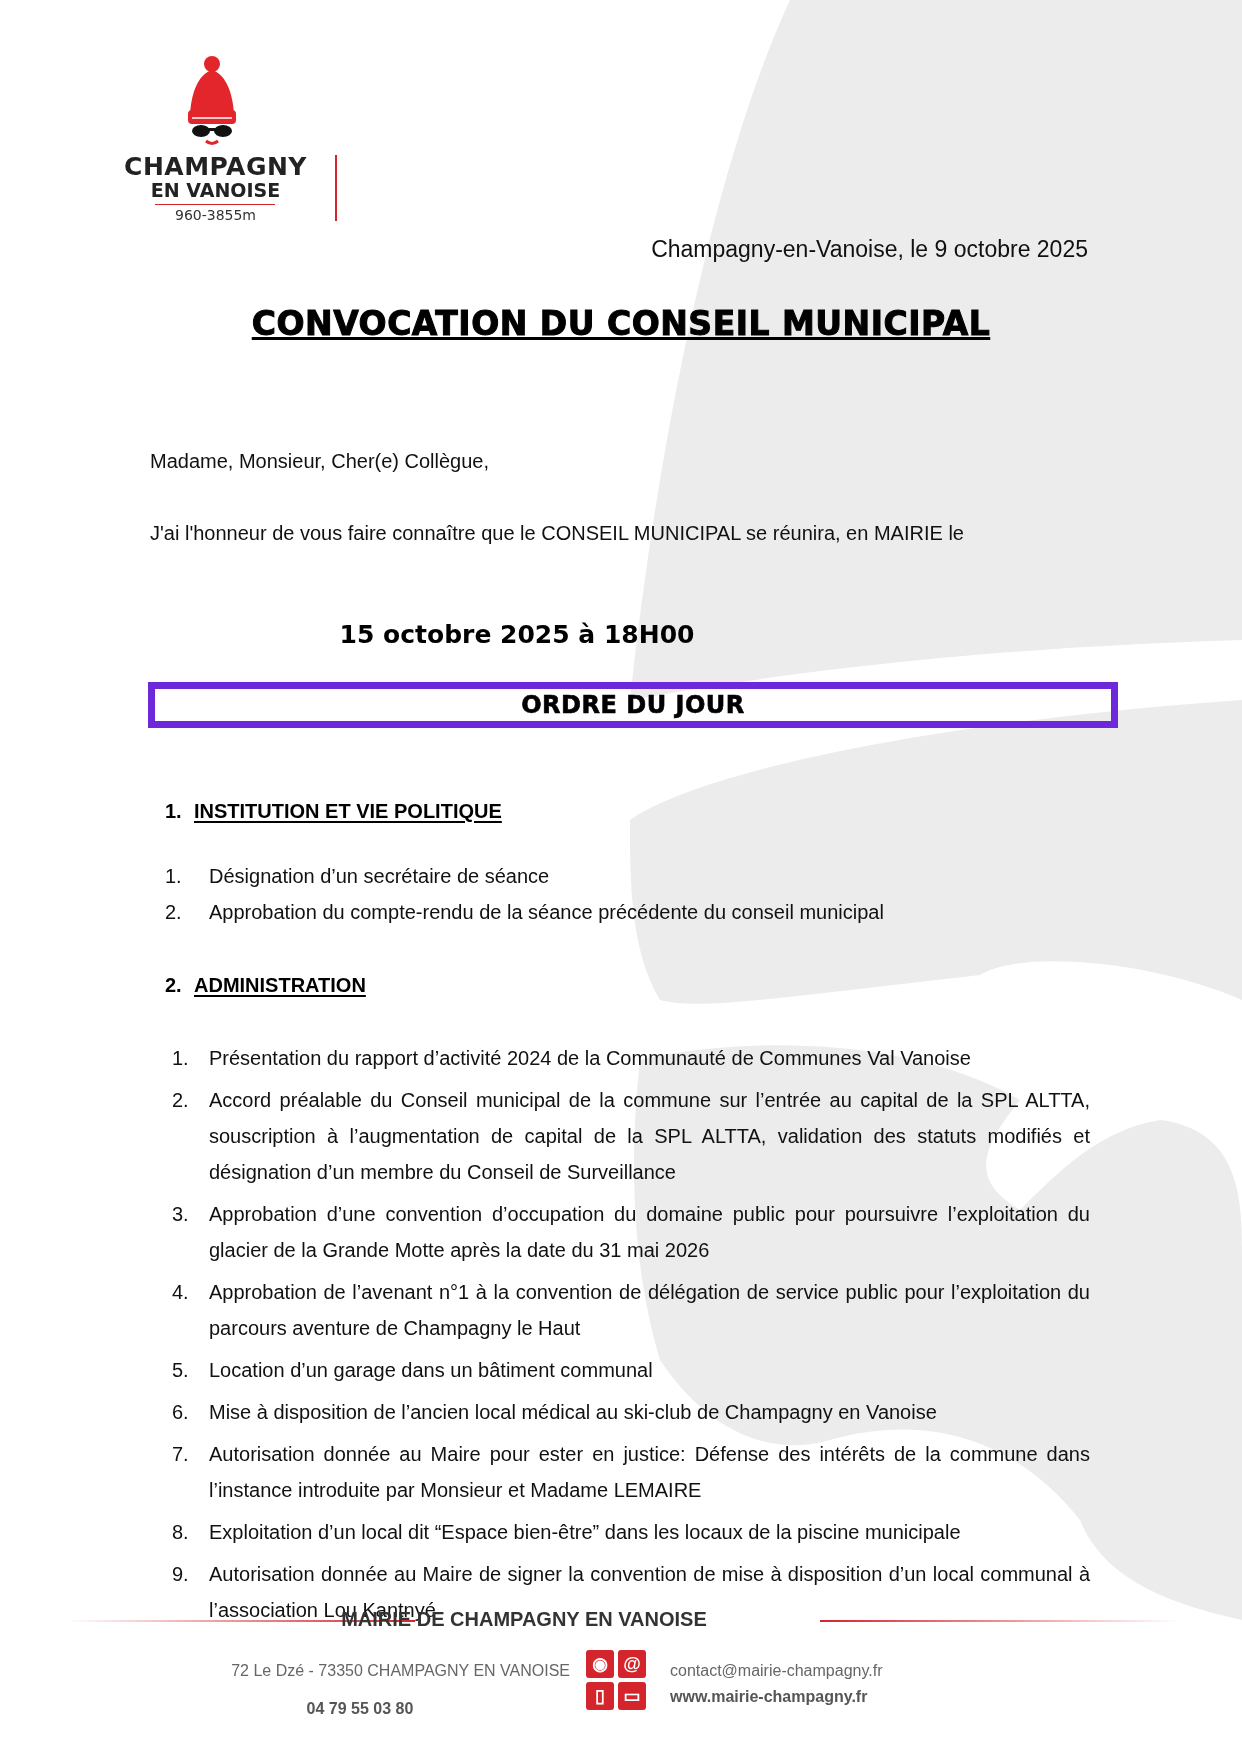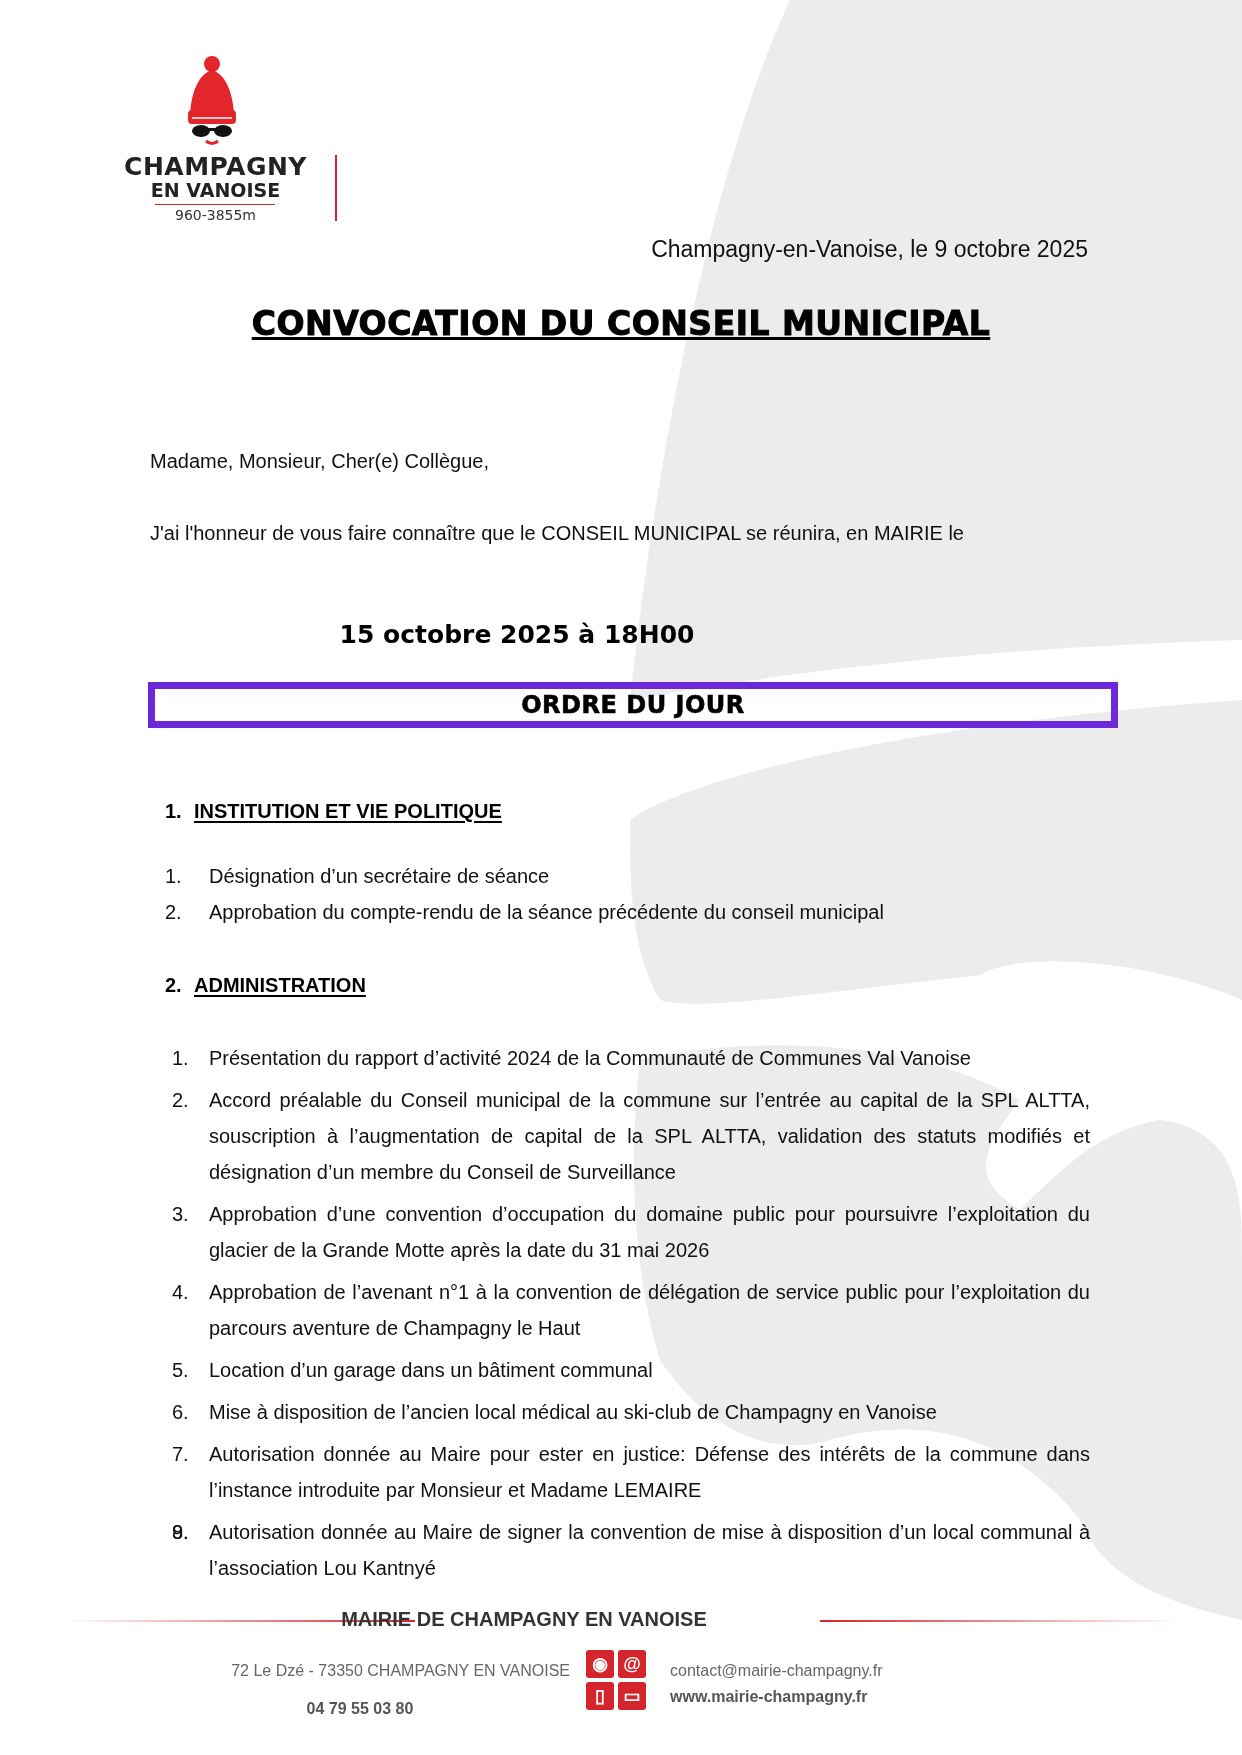--- a/index.html
+++ b/index.html
@@ -126,21 +126,21 @@
   <span class="num">2.</span><span class="lbl">ADMINISTRATION</span>
 </div>
 <div class="layer items list2">
   <div class="item"><span class="n">1.</span><span>Présentation du rapport d’activité 2024 de la Communauté de Communes Val Vanoise</span></div>
   <div class="item"><span class="n">2.</span><span>Accord préalable du Conseil municipal de la commune sur l’entrée au capital de la SPL ALTTA, souscription à l’augmentation de capital de la SPL ALTTA, validation des statuts modifiés et désignation d’un membre du Conseil de Surveillance</span></div>
   <div class="item"><span class="n">3.</span><span>Approbation d’une convention d’occupation du domaine public pour poursuivre l’exploitation du glacier de la Grande Motte après la date du 31 mai 2026</span></div>
   <div class="item"><span class="n">4.</span><span>Approbation de l’avenant n°1 à la convention de délégation de service public pour l’exploitation du parcours aventure de Champagny le Haut</span></div>
   <div class="item"><span class="n">5.</span><span>Location d’un garage dans un bâtiment communal</span></div>
   <div class="item"><span class="n">6.</span><span>Mise à disposition de l’ancien local médical au ski-club de Champagny en Vanoise</span></div>
   <div class="item"><span class="n">7.</span><span>Autorisation donnée au Maire pour ester en justice: Défense des intérêts de la commune dans l’instance introduite par Monsieur et Madame LEMAIRE</span></div>
-  <div class="item"><span class="n">8.</span></div>
+  <div class="item"><span class="n">8.</span><span>Exploitation d’un local dit “Espace bien-être” dans les locaux de la piscine municipale</span></div>
   <div class="item"><span class="n">9.</span><span>Autorisation donnée au Maire de signer la convention de mise à disposition d’un local communal à l’association Lou Kantnyé</span></div>
 </div>
 
 <div class="layer footer-rule-l"></div>
 <div class="layer footer-rule-r"></div>
 <div class="layer footer-title">MAIRIE DE CHAMPAGNY EN VANOISE</div>
 <div class="layer footer-address">72 Le Dzé - 73350 CHAMPAGNY EN VANOISE</div>
 <div class="layer footer-phone">04 79 55 03 80</div>
 <div class="layer footer-icons">
   <div class="ficon" style="left:0;top:0;">◉</div>

